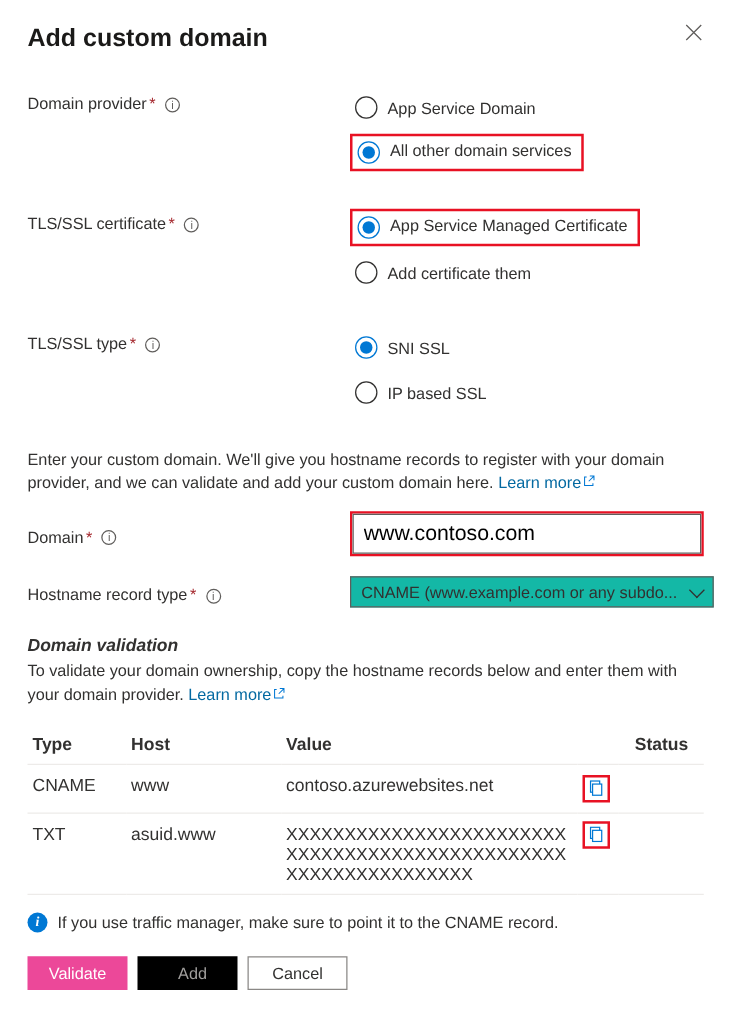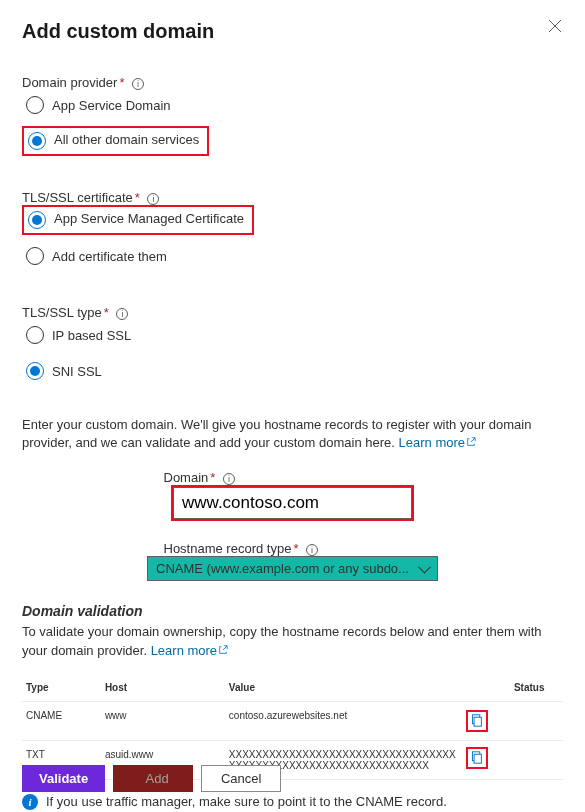--- a/index.html
+++ b/index.html
@@ -28,21 +28,20 @@
     height: 16px;
     cursor: pointer;
     color: #605e5c;
   }
   .close-btn svg { width: 100%; height: 100%; }
 
   .form-row {
     display: flex;
     margin-bottom: 6px;
     align-items: flex-start;
-    flex-direction: column;
   }
   .label-col {
     width: 258px;
     padding-top: 4px;
     flex-shrink: 0;
     font-size: 13px;
   }
   .label-col .req { color: #a4262c; margin-left: 2px; }
   .info-icon {
     display: inline-block;
@@ -149,21 +148,21 @@
     font-size: 14px;
     font-weight: 600;
     margin: 22px 0 4px 0;
     font-style: italic;
   }
 
   table {
     width: 100%;
     border-collapse: collapse;
     margin-top: 12px;
-    font-size: 10px;
+    font-size: 14px;
   }
   th {
     text-align: left;
     font-weight: 600;
     padding: 8px 4px;
     border-bottom: 1px solid #edebe9;
   }
   th:last-child { text-align: center; }
   td {
     padding: 8px 4px;
@@ -218,22 +217,22 @@
   }
   .btn {
     min-width: 80px;
     padding: 5px 16px;
     font-size: 13px;
     border: 1px solid transparent;
     cursor: pointer;
     font-family: inherit;
     text-align: center;
   }
-  .btn.primary { background: #6d28d9; color: #fff; font-weight: bold; }
-  .btn.disabled { background: #7f1d1d; color: #a19f9d; cursor: default; padding-left: 24px; }
+  .btn.primary { background: #ec4899; color: #fff; }
+  .btn.disabled { background: #000000; color: #a19f9d; cursor: default; padding-left: 24px; }
   .btn.secondary { background: #fff; border-color: #8a8886; color: #323130; }
 </style>
 </head>
 <body>
 
 <h1>Add custom domain</h1>
 <div class="close-btn">
   <svg viewBox="0 0 16 16">
       <path d="M2 2 L14 14 M14 2 L2 14" stroke="currentColor" stroke-width="1"></path>
     </svg>
@@ -277,26 +276,26 @@
 
 <div class="spacer"></div>
 
 <div class="form-row">
   <div class="label-col">
     <span>TLS/SSL type</span><span class="req">*</span>
     <span class="info-icon">i</span>
   </div>
   <div class="ctrl-col">
     <div class="radio-row">
+      <span class="radio checked"></span>
+      <span>SNI SSL</span>
+    </div>
+    <div class="radio-row">
       <span class="radio"></span>
       <span>IP based SSL</span>
-    </div>
-    <div class="radio-row">
-      <span class="radio checked"></span>
-      <span>SNI SSL</span>
     </div>
   </div>
 </div>
 
 <div class="spacer"></div>
 
 <div class="desc-text">
   <span>Enter your custom domain. We'll give you hostname records to register with your domain provider, and we can validate and add your custom domain here. </span><a class="link"><span>Learn more</span><span class="ext-icon"><svg viewBox="0 0 12 12" fill="none">
           <path d="M4 2H2v8h8V8M6 6l5-5M7 1h4v4" stroke-width="1"></path>
         </svg></span></a>

